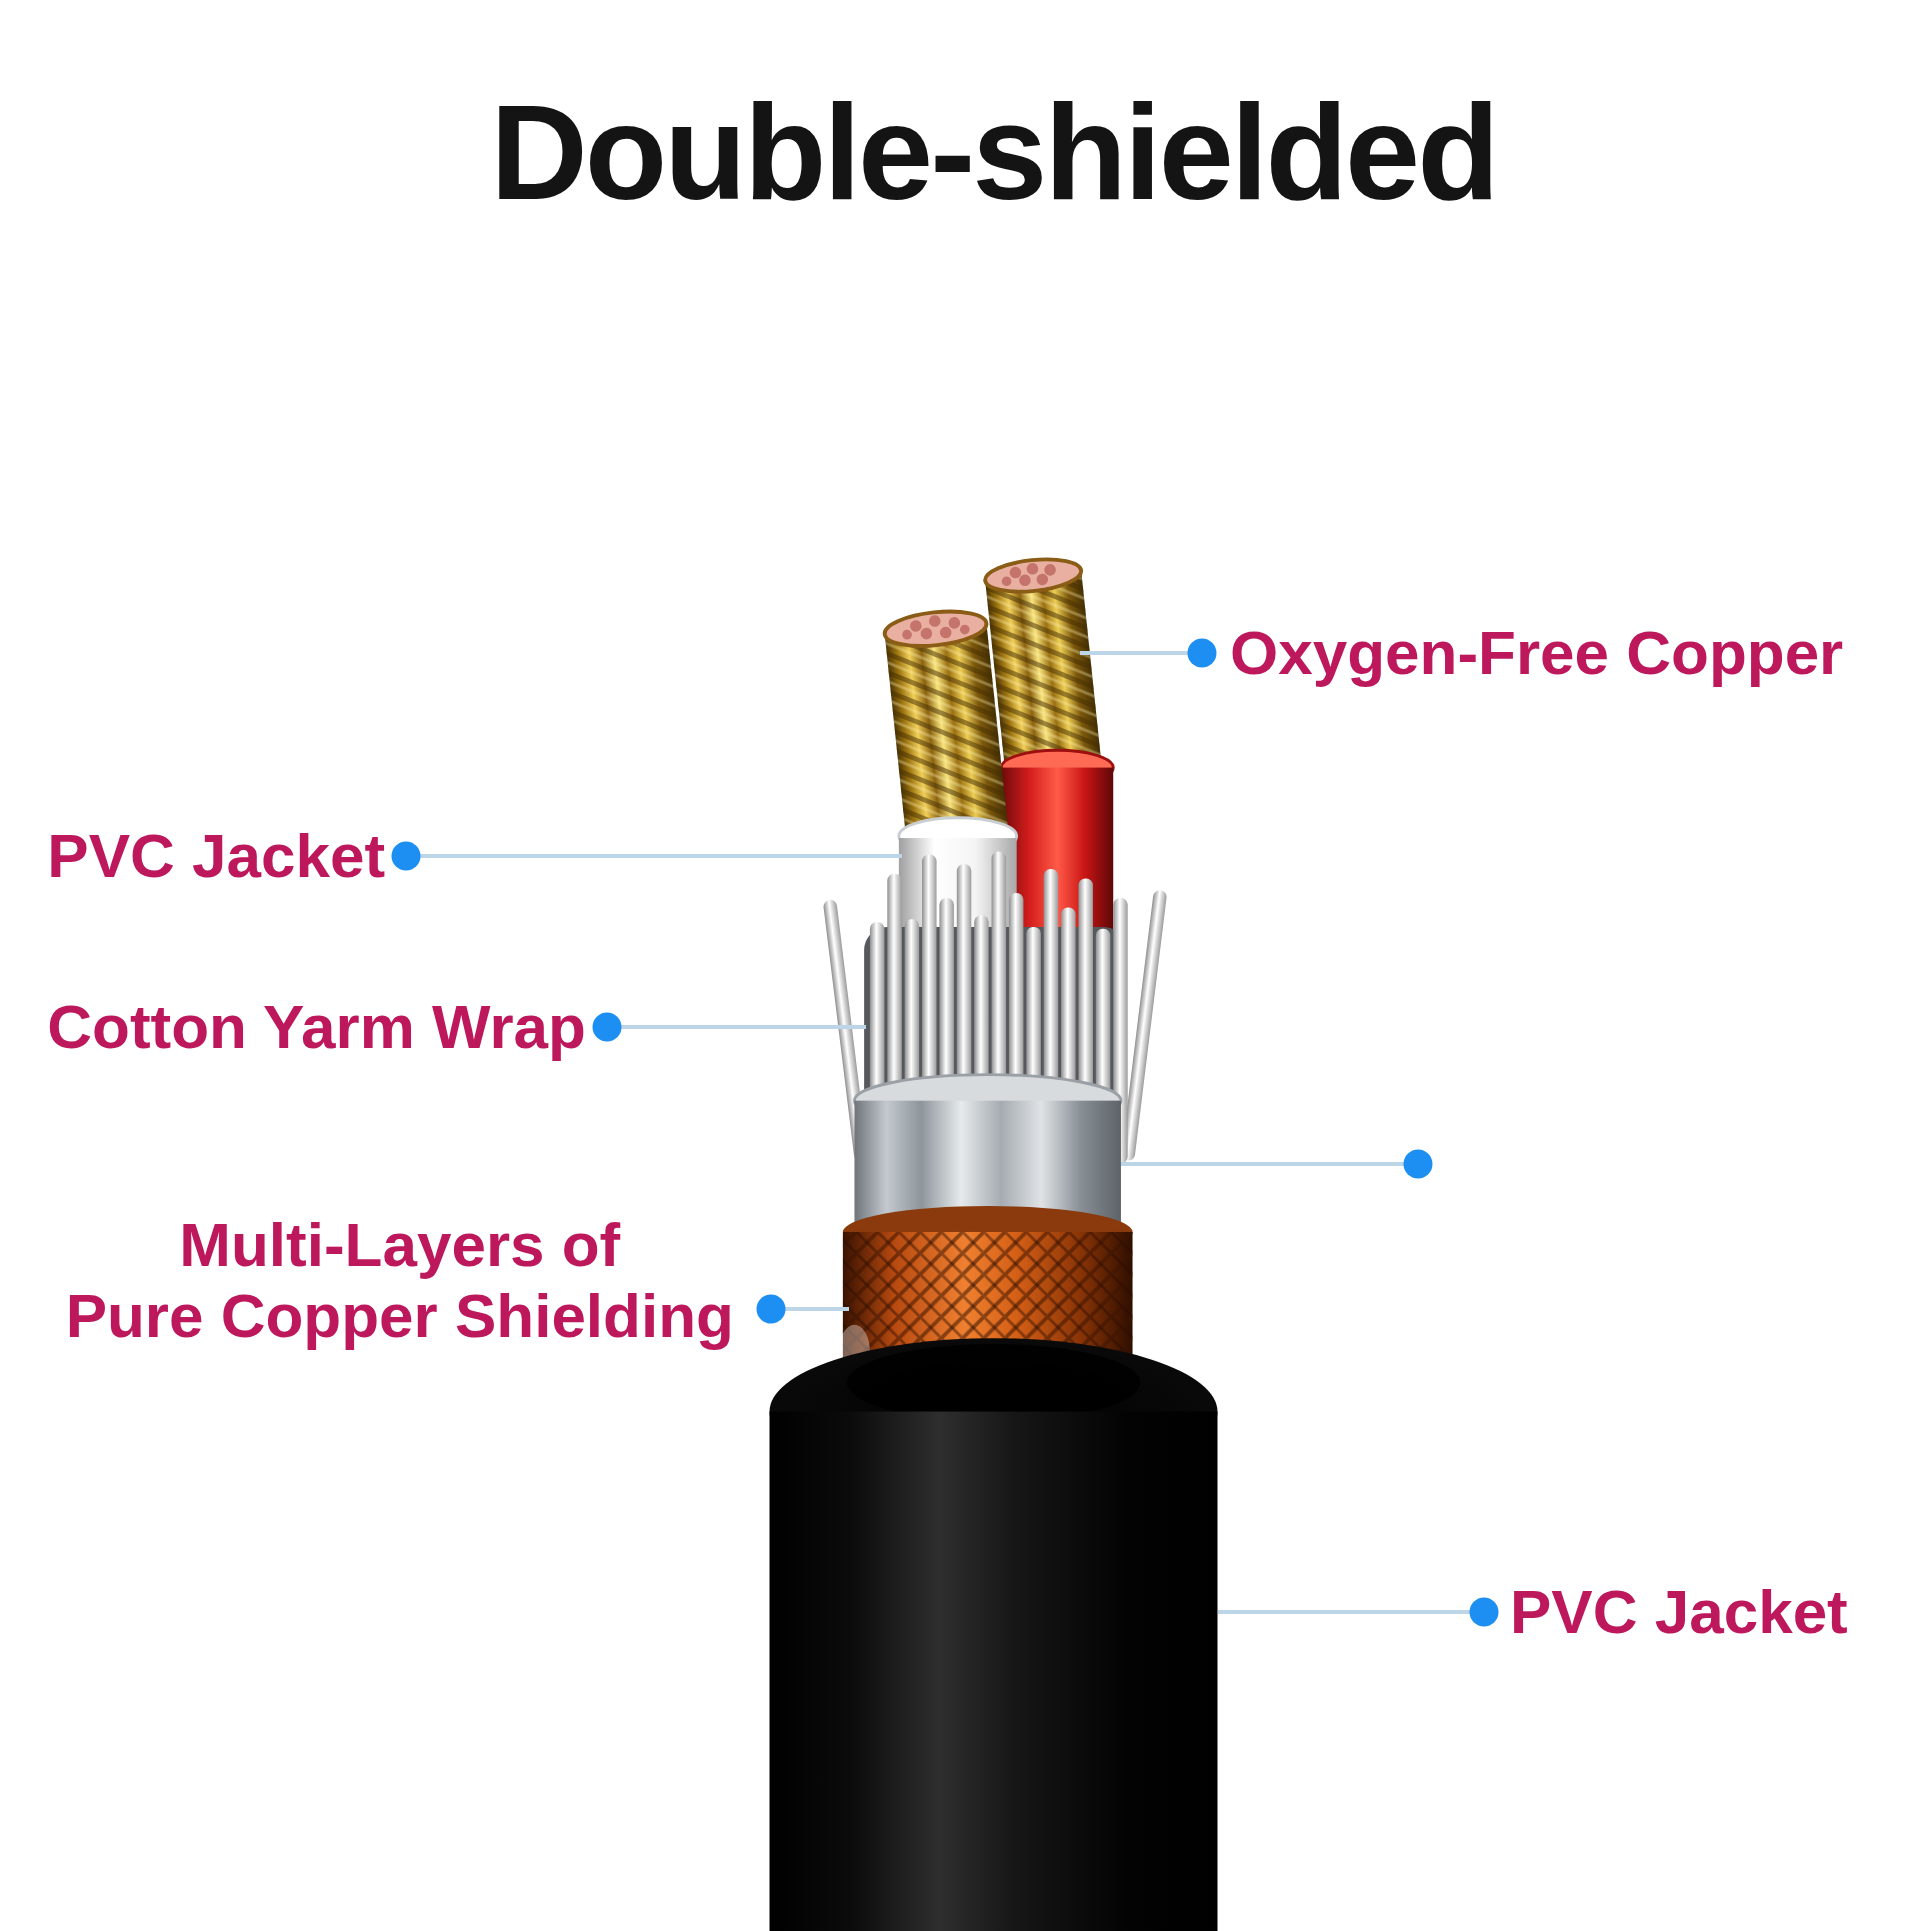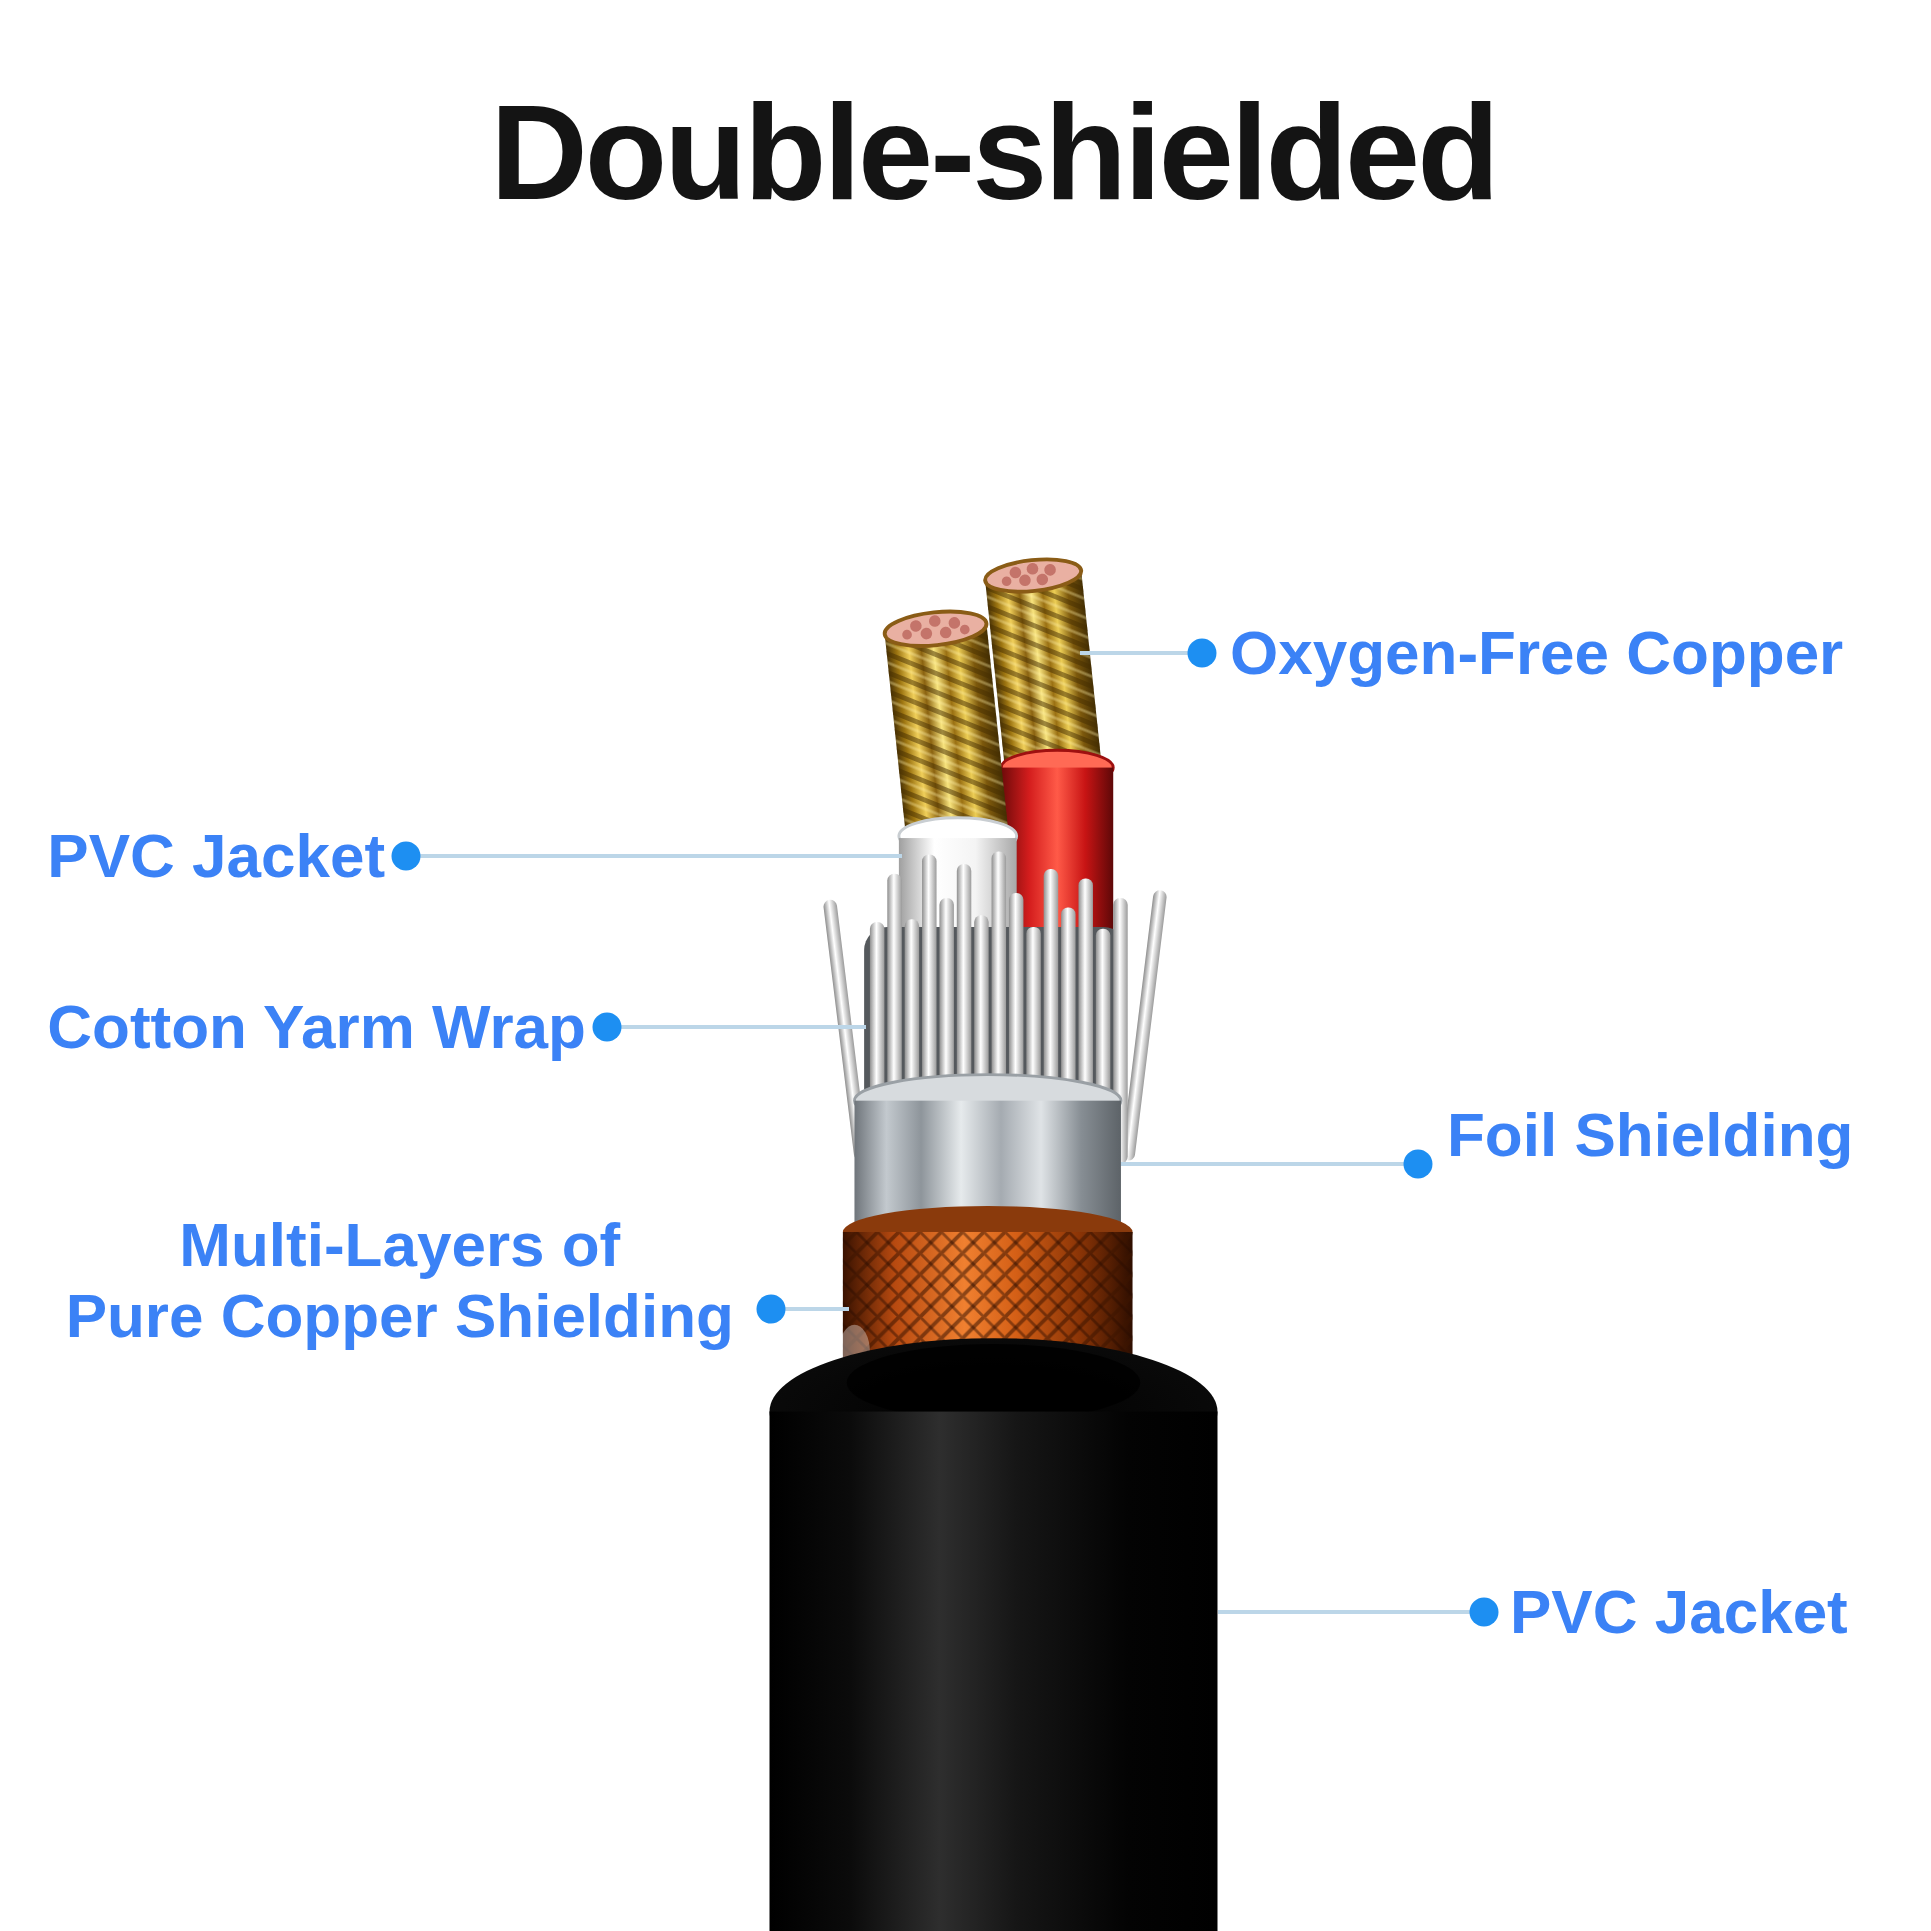--- a/index.html
+++ b/index.html
@@ -10,21 +10,21 @@
     font-family:"Liberation Sans","DejaVu Sans",sans-serif;
     margin-left:28px;
   }
   .title {
     position:absolute; top:75px; left:0; width:100%;
     text-align:center; font-size:135px; font-weight:700;
     letter-spacing:-2.9px; color:#141414; white-space:nowrap;
   }
   .illustration { position:absolute; left:0; top:0; width:1931px; height:1931px; }
   .label {
-    position:absolute; font-size:62px; font-weight:700; color:#3b82f6;
+    position:absolute; font-size:62px; font-weight:700; color:#be185d;
     white-space:nowrap; transform:translateY(-50%); line-height:1.15;
   }
   .label.multi { text-align:center; white-space:normal; }
   .leader { position:absolute; height:3.9px; background:#bcd6e8; }
   .dot {
     position:absolute; width:29px; height:29px; border-radius:50%;
     background:#1d8ff2; transform:translate(-50%,-50%);
   }
 </style>
 </head>
@@ -198,21 +198,20 @@
   <span class="dot" style="left:1390px; top:1164px;"></span>
   <span class="dot" style="left:743px;  top:1309px;"></span>
   <span class="dot" style="left:1456px; top:1612px;"></span>
 
   <div class="label" style="left:1202px; top:653px;">Oxygen-Free Copper</div>
 
   <div class="label" style="left:19.3px; top:856px;">PVC Jacket</div>
 
   <div class="label" style="left:19.3px; top:1027px;">Cotton Yarm Wrap</div>
 
-  <div class="label" style="left:1419px; top:1135px;">Foil Shielding</div>
 
   <div class="label multi" style="left:19.3px; top:1280px; width:705px;">
     <div>Multi-Layers of</div>
     <div>Pure Copper Shielding</div>
   </div>
 
   <div class="label" style="left:1482px; top:1612px;">PVC Jacket</div>
 
 </div>
 

